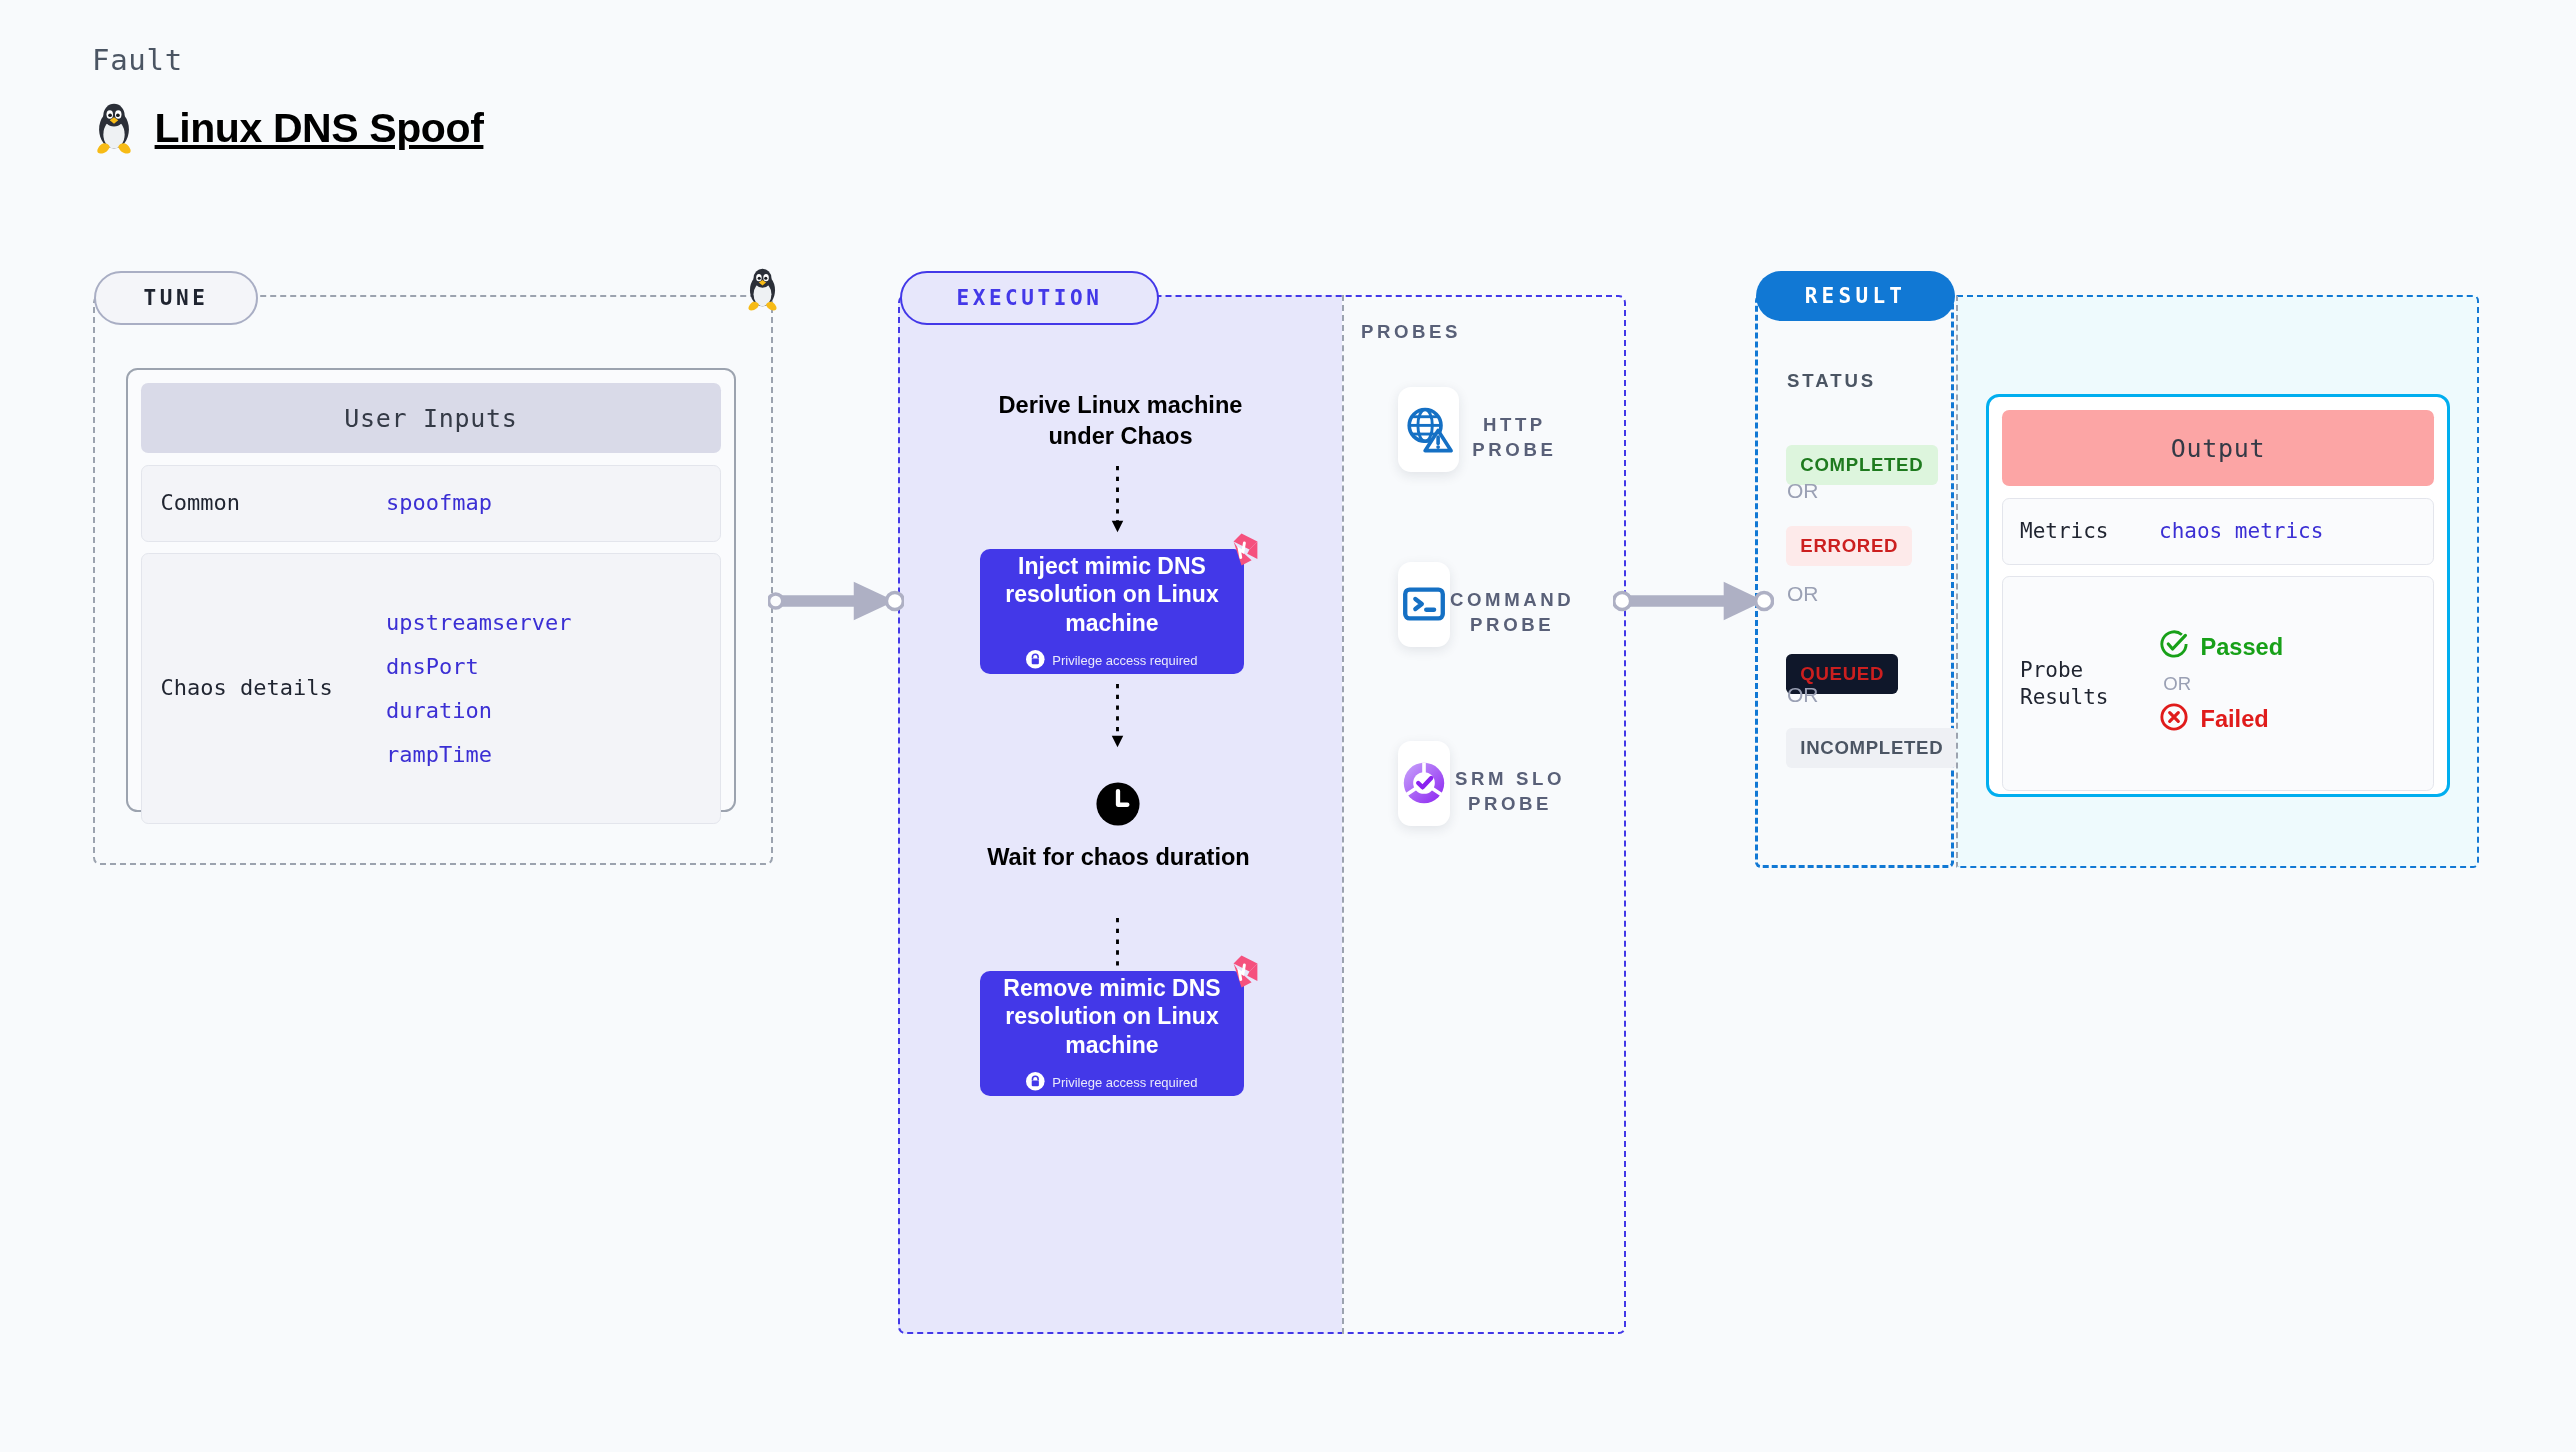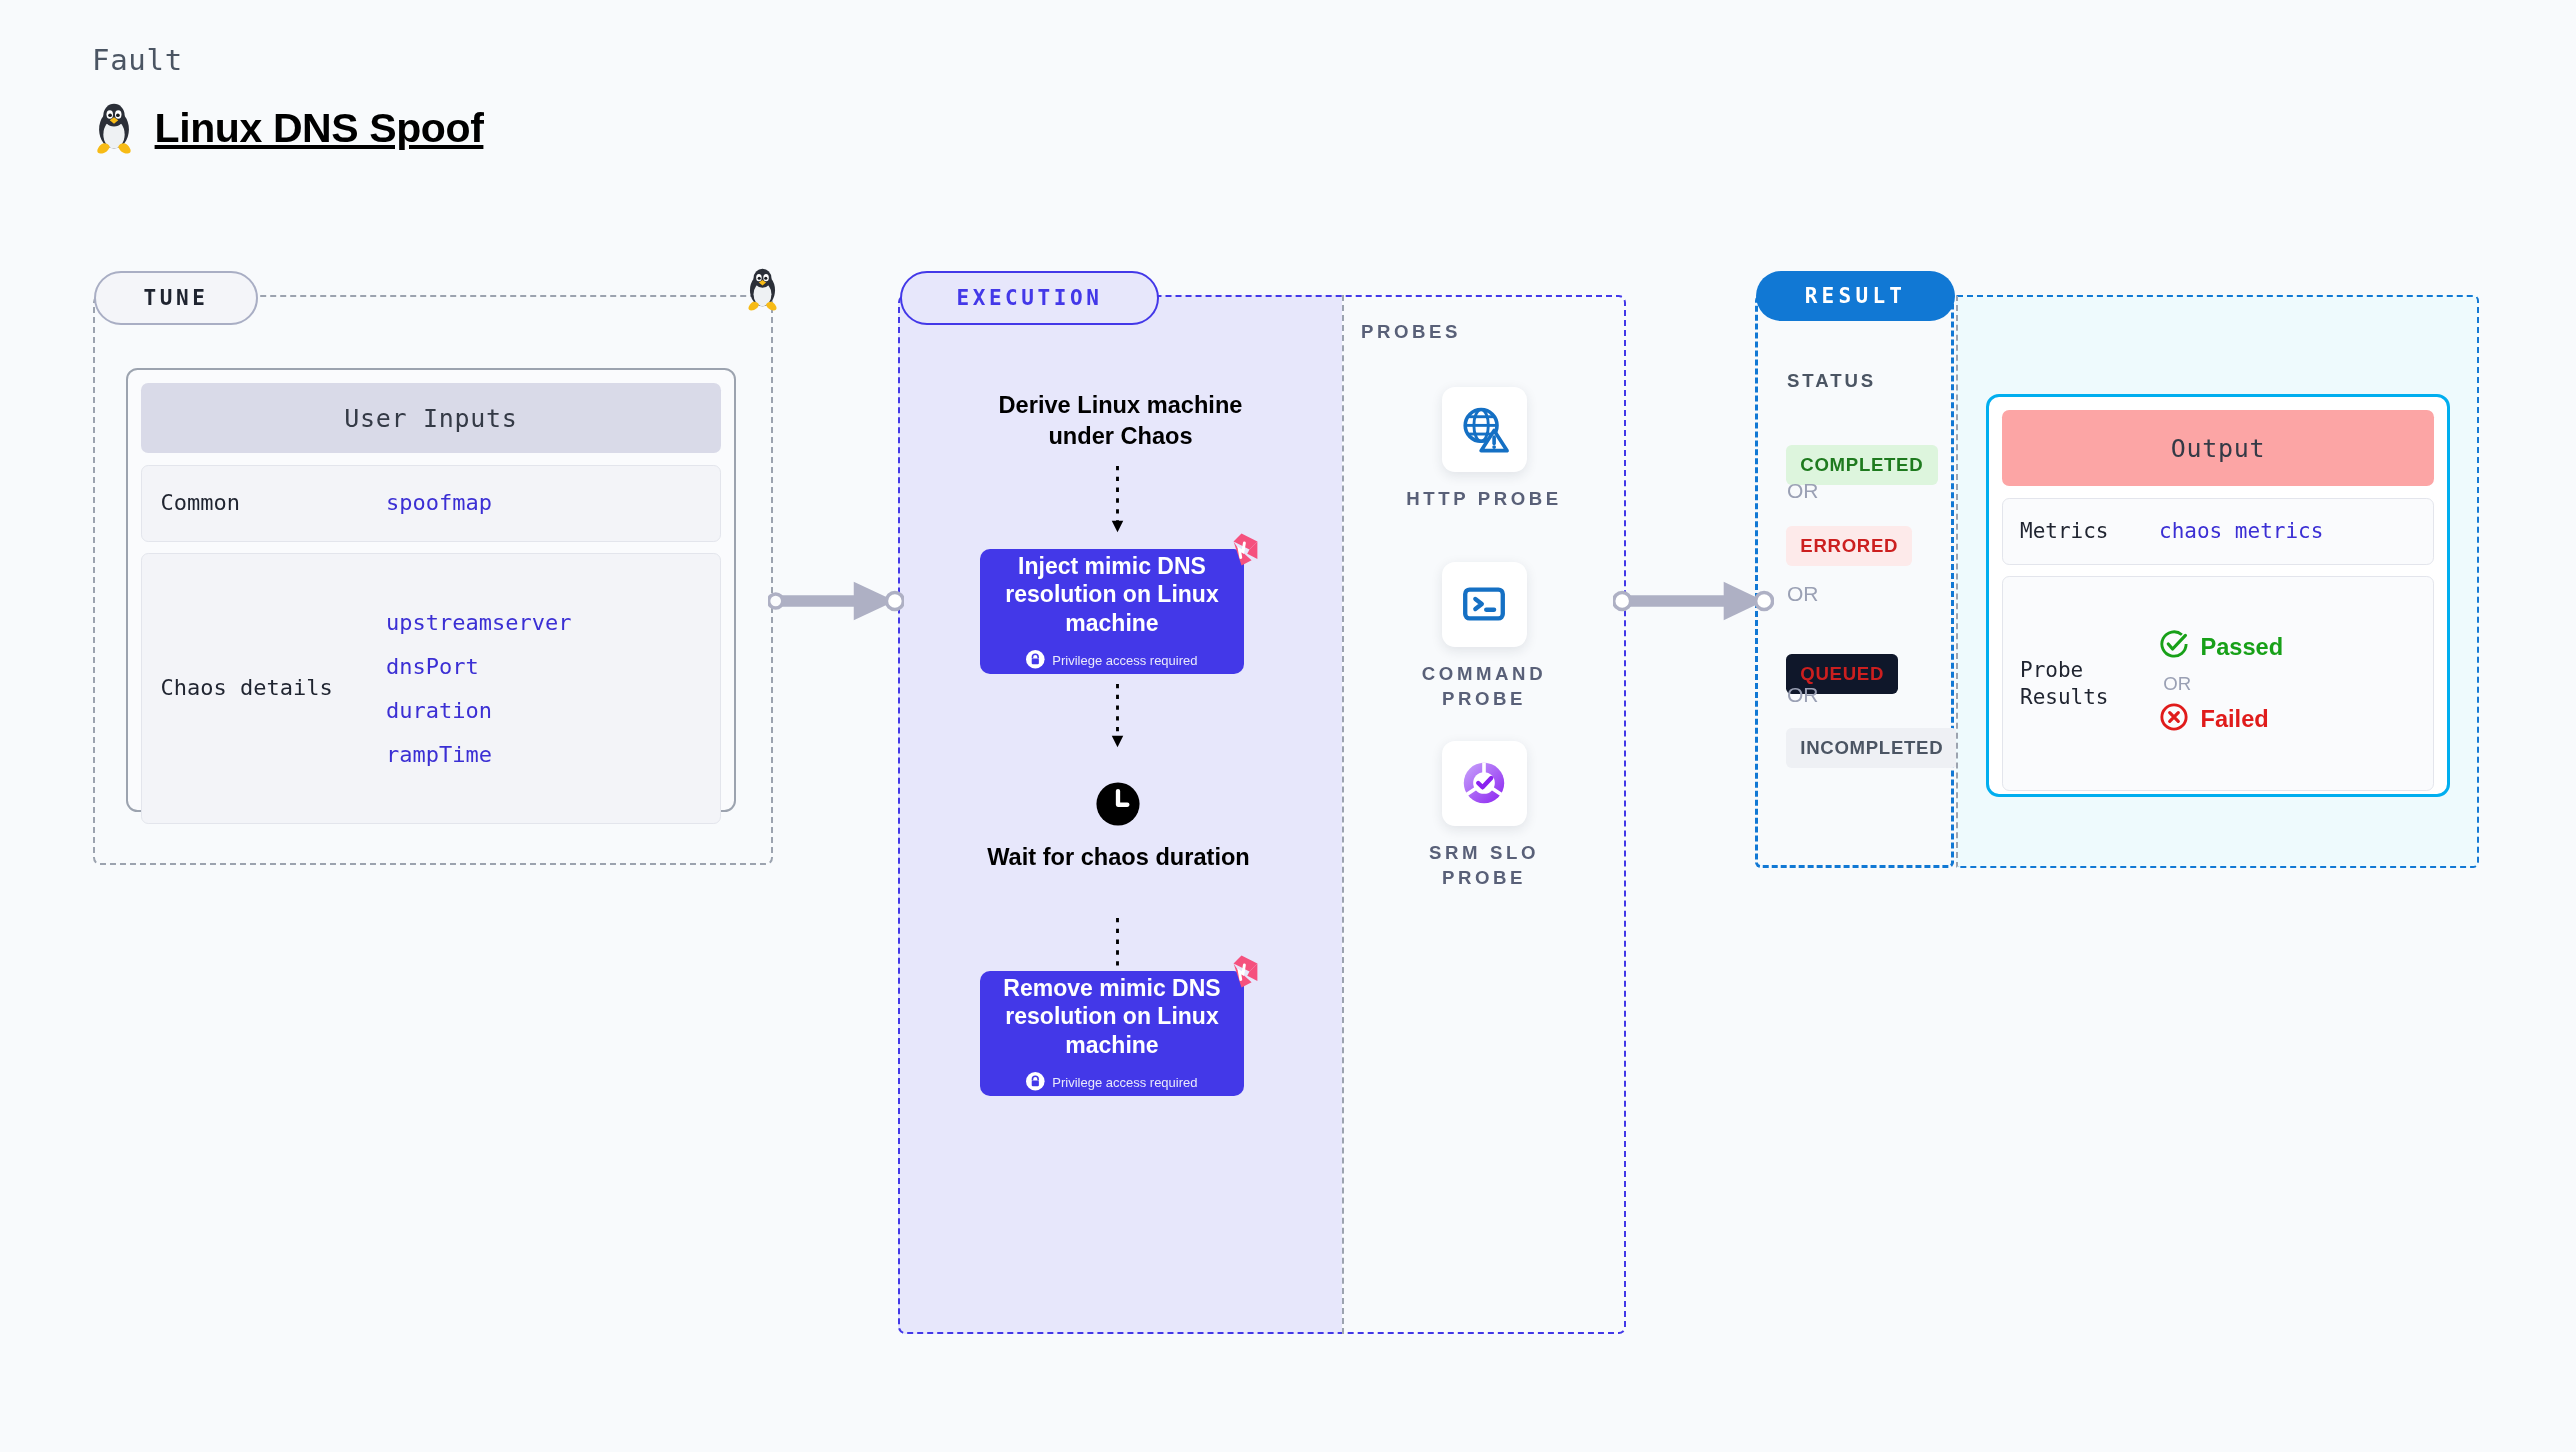--- a/index.html
+++ b/index.html
@@ -103,21 +103,21 @@
   .chaos-badge{position:absolute;top:-18.6px;right:-17px;}
 
   .dot-arrow{position:absolute;}
   #clock-icon{position:absolute;}
 
   
   #probes-label{
     position:absolute;left:1361px;top:321px;
     font-size:18.6px;font-weight:700;color:#596078;letter-spacing:3.6px;
   }
-  .probe{position:absolute;display:flex;flex-direction:column;align-items:center;width:172px;}
+  .probe{position:absolute;display:flex;flex-direction:row;align-items:center;width:172px;}
   .probe-tile{
     width:85px;height:85px;background:#fff;border-radius:13px;
     display:flex;align-items:center;justify-content:center;
     box-shadow:0 3.6px 11.5px rgba(31,41,55,0.10);
   }
   .probe-name{
     margin-top:14.3px;text-align:center;font-size:18.6px;font-weight:700;
     color:#596078;letter-spacing:3.6px;line-height:1.35;
   }
 

